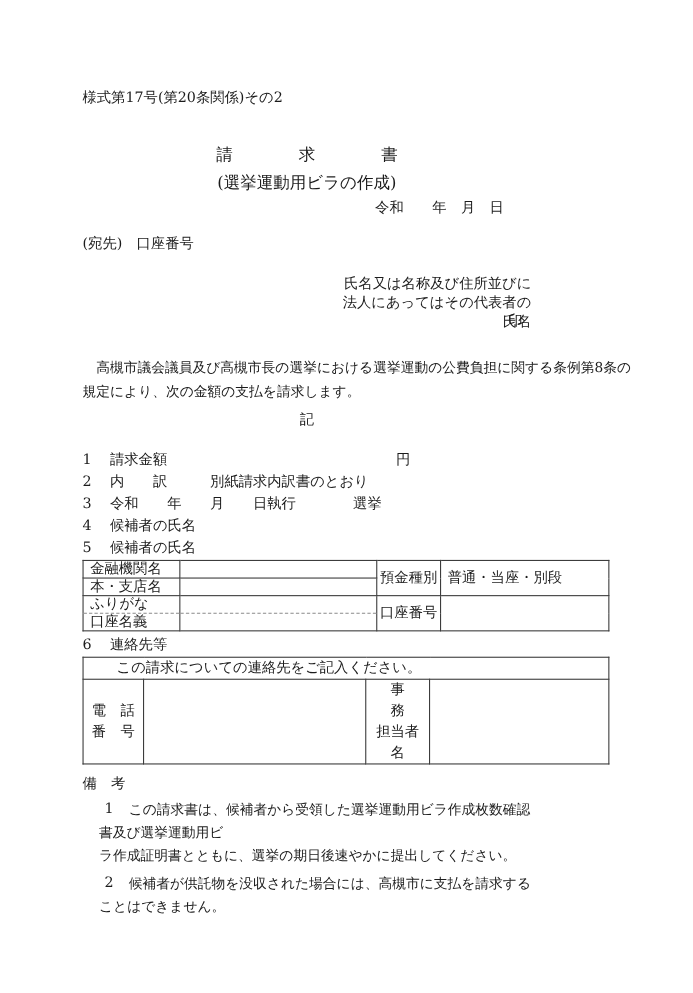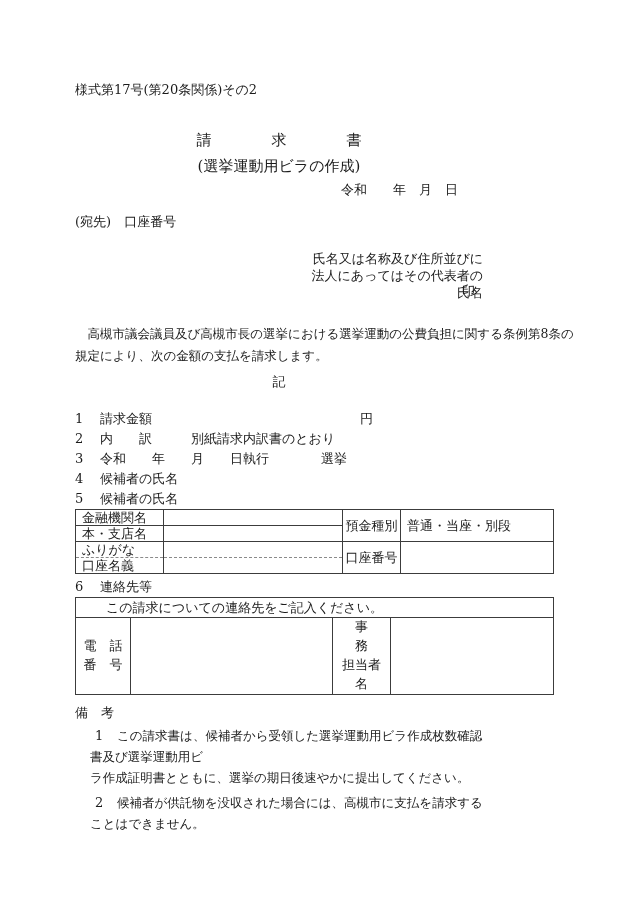--- a/index.html
+++ b/index.html
@@ -73,21 +73,20 @@
 
   .item-6 { margin-top: 3px; }
 
   .contact-table .head-row td { height: 20px; line-height: 18px; padding-left: 30px; }
   .contact-table .main-row td { height: 62px; }
   .contact-table .v-label {
     text-align: center;
     white-space: pre-line;
     line-height: 19px;
     padding: 0 3px;
-    font-family: Liberation Mono, monospace;
   }
 
   .notes { margin-top: 10px; }
   .notes-title { line-height: 16px; white-space: pre; }
   .note { position: relative; margin-left: 15px; margin-top: 4px; }
   .note-num { position: absolute; left: 5px; top: 0; line-height: 21px; }
   .note-text {
     display: block;
     white-space: pre-line;
     text-indent: 27px;

